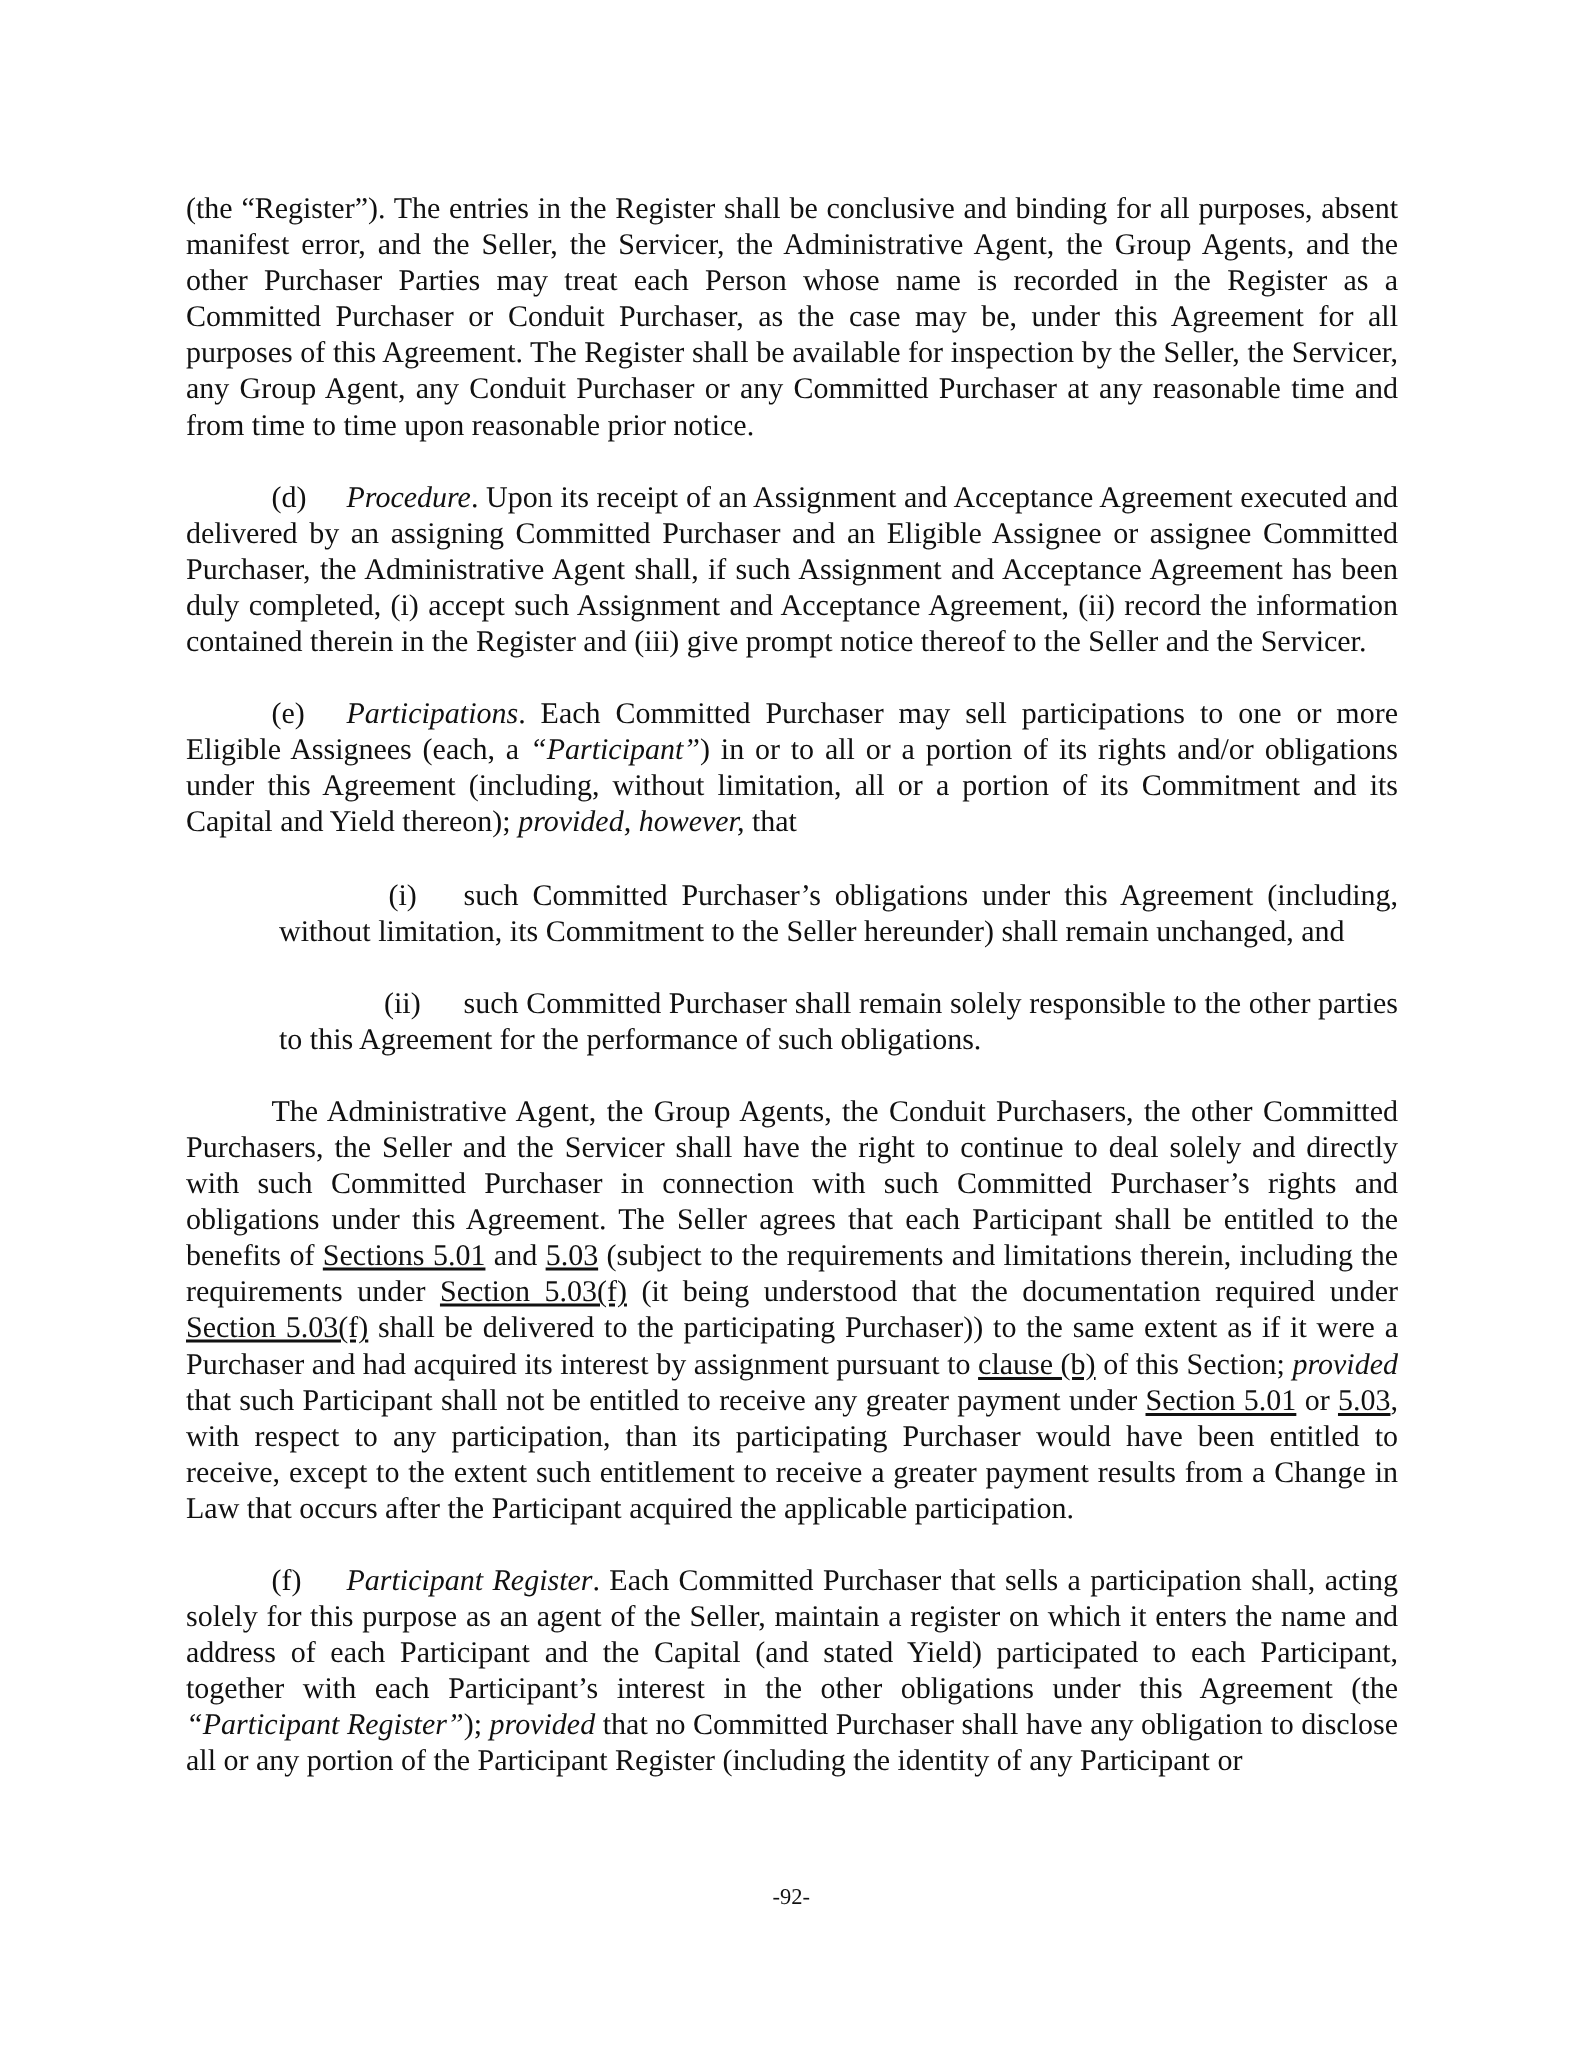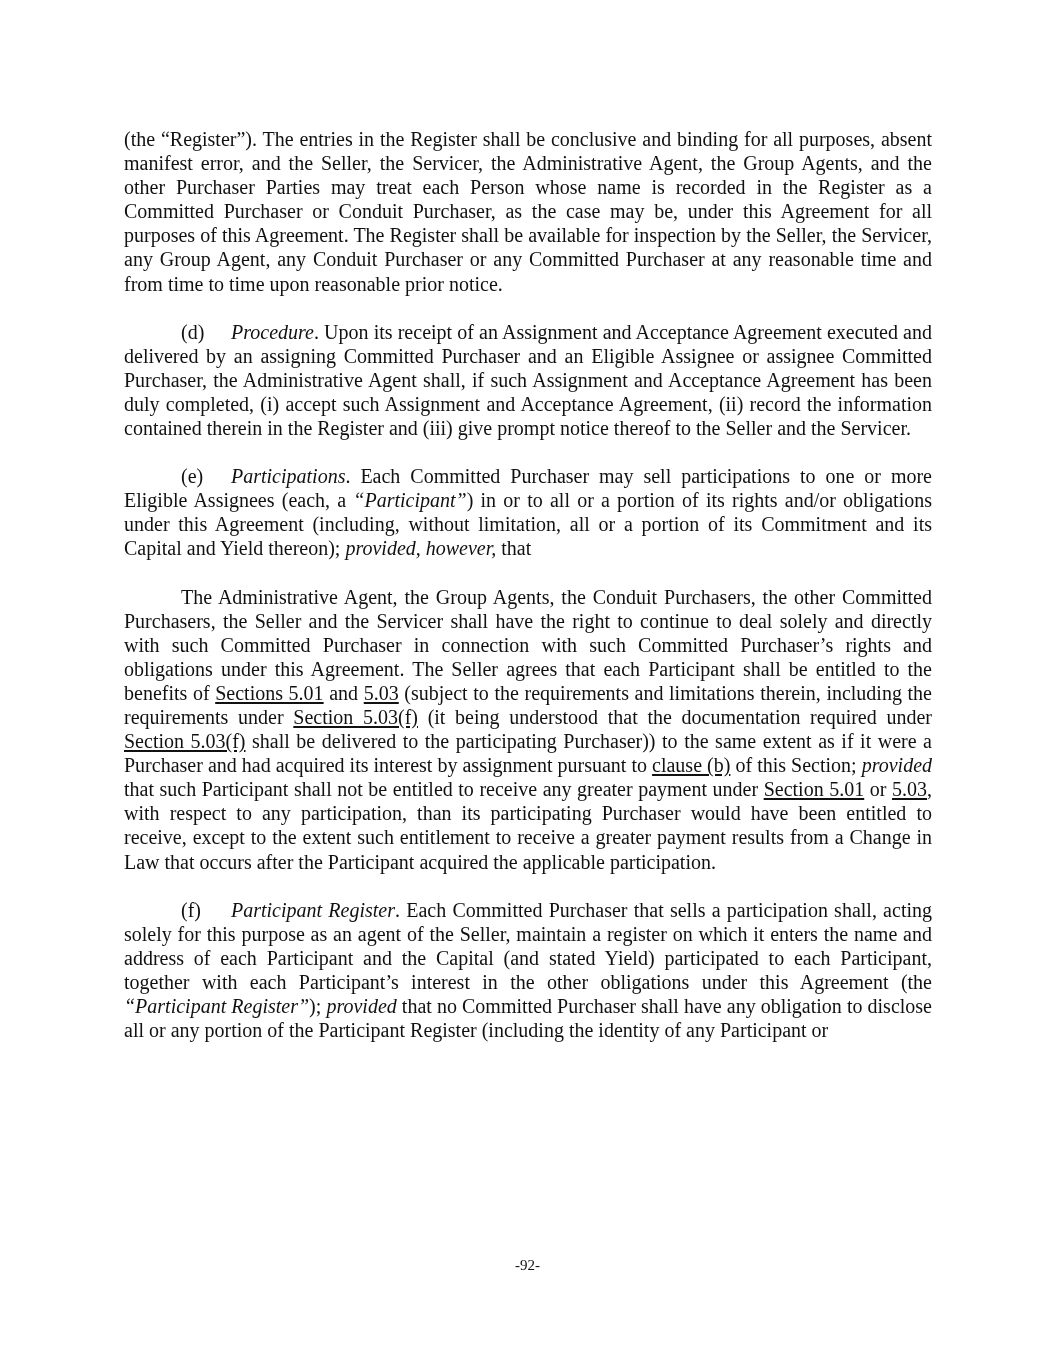--- a/index.html
+++ b/index.html
@@ -33,21 +33,27 @@
   </p>
 
   <p class="para indent">
     <span class="label">(d)</span><i>Procedure</i><span>.  Upon its receipt of an Assignment and Acceptance Agreement executed and delivered by an assigning Committed Purchaser and an Eligible Assignee or assignee Committed Purchaser, the Administrative Agent shall, if such Assignment and Acceptance Agreement has been duly completed, (i) accept such Assignment and Acceptance Agreement, (ii) record the information contained therein in the Register and (iii) give prompt notice thereof to the Seller and the Servicer.</span>
   </p>
 
   <p class="para indent">
     <span class="label">(e)</span><i>Participations</i><span>.  Each Committed Purchaser may sell participations to one or more Eligible Assignees (each, a </span><i>“Participant”</i><span>) in or to all or a portion of its rights and/or obligations under this Agreement (including, without limitation, all or a portion of its Commitment and its Capital and Yield thereon); </span><i>provided, however,</i><span> that</span>
   </p>
 
+  <p class="sub">
+    <span class="label">(i)</span><span>such Committed Purchaser’s obligations under this Agreement (including, without limitation, its Commitment to the Seller hereunder) shall remain unchanged, and</span>
+  </p>
 
+  <p class="sub">
+    <span class="label label-ii">(ii)</span><span>such Committed Purchaser shall remain solely responsible to the other parties to this Agreement for the performance of such obligations.</span>
+  </p>
 
   <p class="para indent"><span>The Administrative Agent, the Group Agents, the Conduit Purchasers, the other Committed Purchasers, the Seller and the Servicer shall have the right to continue to deal solely and directly with such Committed Purchaser in connection with such Committed Purchaser’s rights and obligations under this Agreement.  The Seller agrees that each Participant shall be entitled to the benefits of </span><u>Sections 5.01</u><span> and </span><u>5.03</u><span> (subject to the requirements and limitations therein, including the requirements under </span><u>Section 5.03(f)</u><span> (it being understood that the documentation required under </span><u>Section 5.03(f)</u><span> shall be delivered to the participating Purchaser)) to the same extent as if it were a Purchaser and had acquired its interest by assignment pursuant to </span><u>clause (b)</u><span> of this Section; </span><i>provided</i><span> that such Participant shall not be entitled to receive any greater payment under </span><u>Section 5.01</u><span> or </span><u>5.03</u><span>, with respect to any participation, than its participating Purchaser would have been entitled to receive, except to the extent such entitlement to receive a greater payment results from a Change in Law that occurs after the Participant acquired the applicable participation.</span></p>
 
   <p class="para indent">
     <span class="label">(f)</span><i>Participant Register</i><span>.  Each Committed Purchaser that sells a participation shall, acting solely for this purpose as an agent of the Seller, maintain a register on which it enters the name and address of each Participant and the Capital (and stated Yield) participated to each Participant, together with each Participant’s interest in the other obligations under this Agreement (the </span><i>“Participant Register”</i><span>); </span><i>provided</i><span> that no Committed Purchaser shall have any obligation to disclose all or any portion of the Participant Register (including the identity of any Participant or</span>
   </p>
 
 </div>
 
 <div class="footer">-92-</div>

